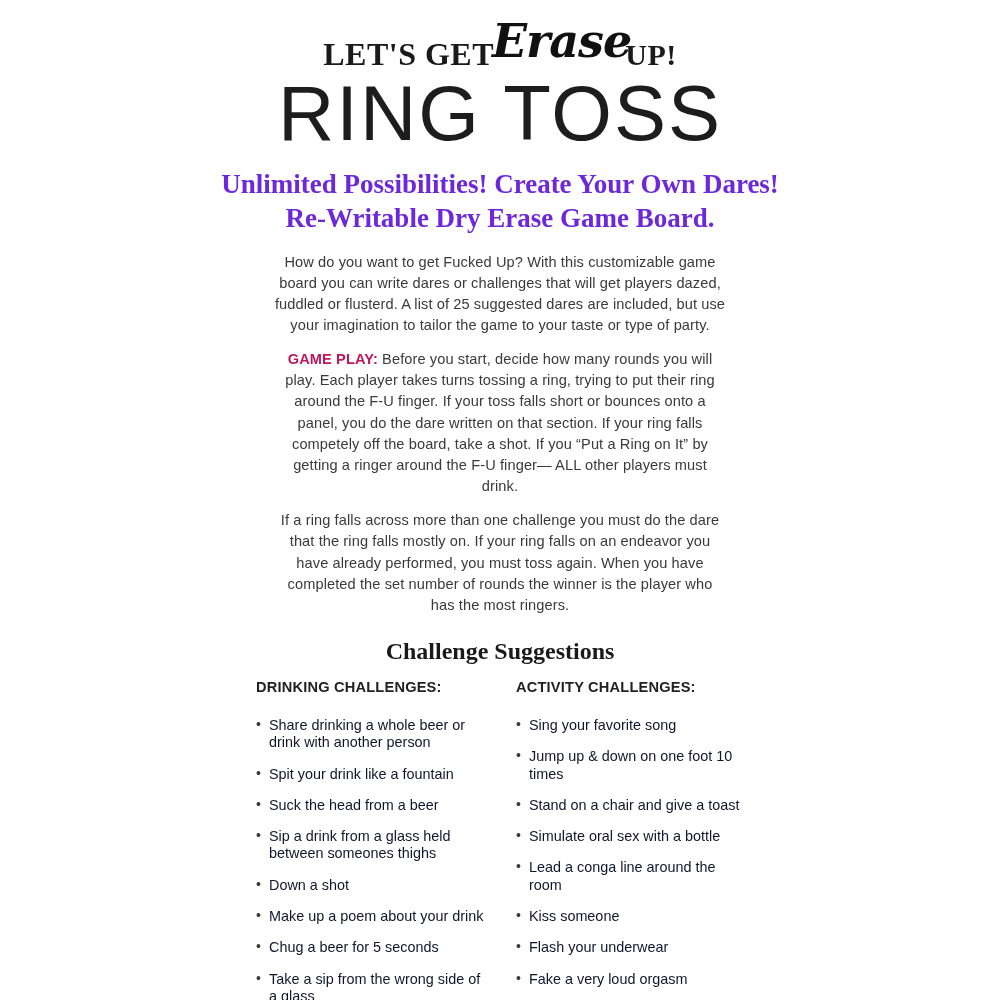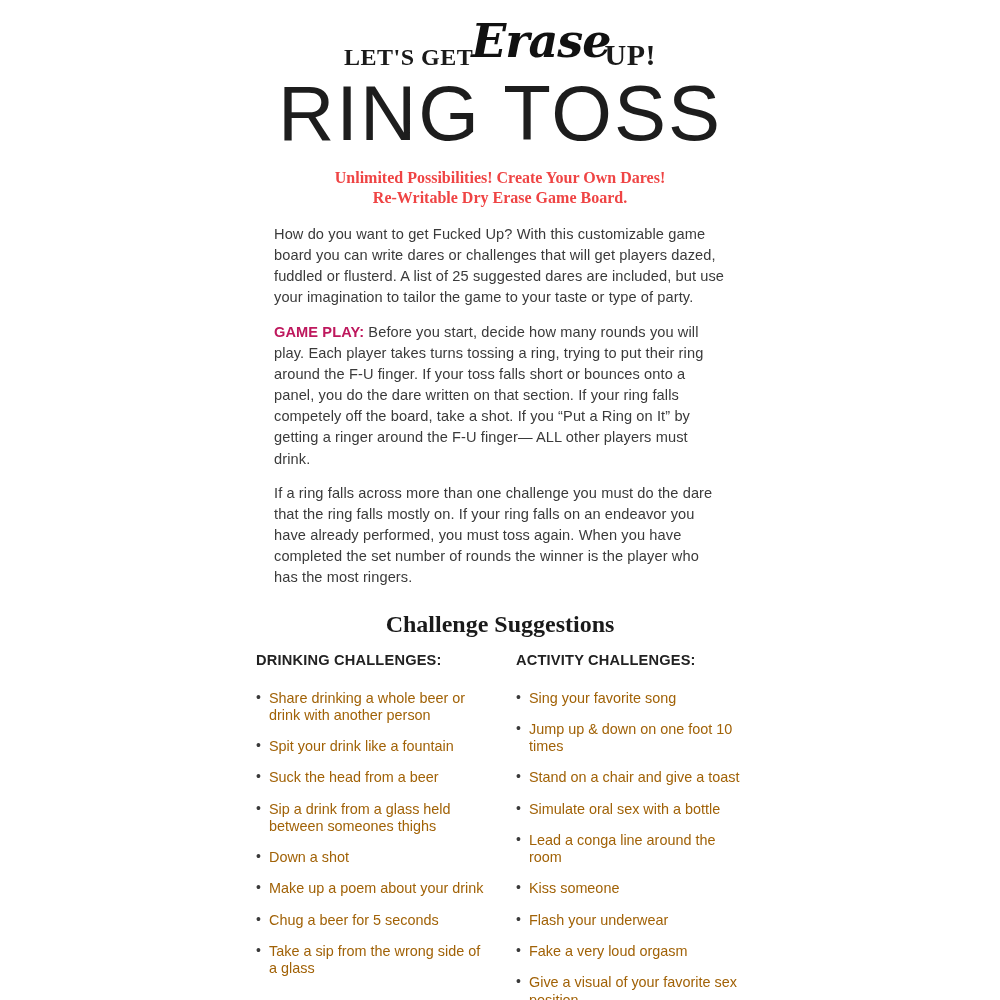--- a/index.html
+++ b/index.html
@@ -28,21 +28,21 @@
   }
   .title-line {
     position: relative;
     display: inline-block;
     white-space: nowrap;
     line-height: 1;
   }
   .lets-get {
     font-family: "Liberation Serif", serif;
     font-weight: bold;
-    font-size: 24px;
+    font-size: 32px;
     letter-spacing: 0.5px;
     color: #1a1a1a;
     vertical-align: baseline;
   }
   .script-word {
     font-family: "DejaVu Serif", serif;
     font-style: italic;
     font-weight: bold;
     font-size: 46px;
     color: #111;
@@ -66,34 +66,34 @@
     color: #1d1d1d;
     line-height: 1;
     margin-top: 2px;
   }
 
   
   .subtitle {
     text-align: center;
     font-family: "Liberation Serif", serif;
     font-weight: bold;
-    font-size: 16px;
-    color: #ef4444;
+    font-size: 27px;
+    color: #6d28d9;
     line-height: 1.25;
     margin-top: 16px;
   }
 
   
   .body-copy {
     width: 452px;
     margin: 16px auto 0 auto;
     font-size: 14.6px;
     line-height: 1.45;
     color: #3a3a3a;
-    text-align: left;
+    text-align: center;
     letter-spacing: 0.1px;
   }
   .body-copy p {
     margin: 0 0 13px 0;
   }
   .body-copy .lead-label {
     font-weight: bold;
     color: #be185d;
   }
 
@@ -126,21 +126,21 @@
     list-style: none;
     margin: 0;
     padding: 0;
   }
   ul.dares li {
     position: relative;
     padding-left: 13px;
     margin-bottom: 14px;
     font-size: 14.4px;
     line-height: 1.2;
-    color: #a16207;
+    color: #0f172a;
   }
   ul.dares li::before {
     content: "•";
     position: absolute;
     left: 0;
     top: -1px;
     color: #3a3a3a;
     font-size: 14px;
   }
 </style>

